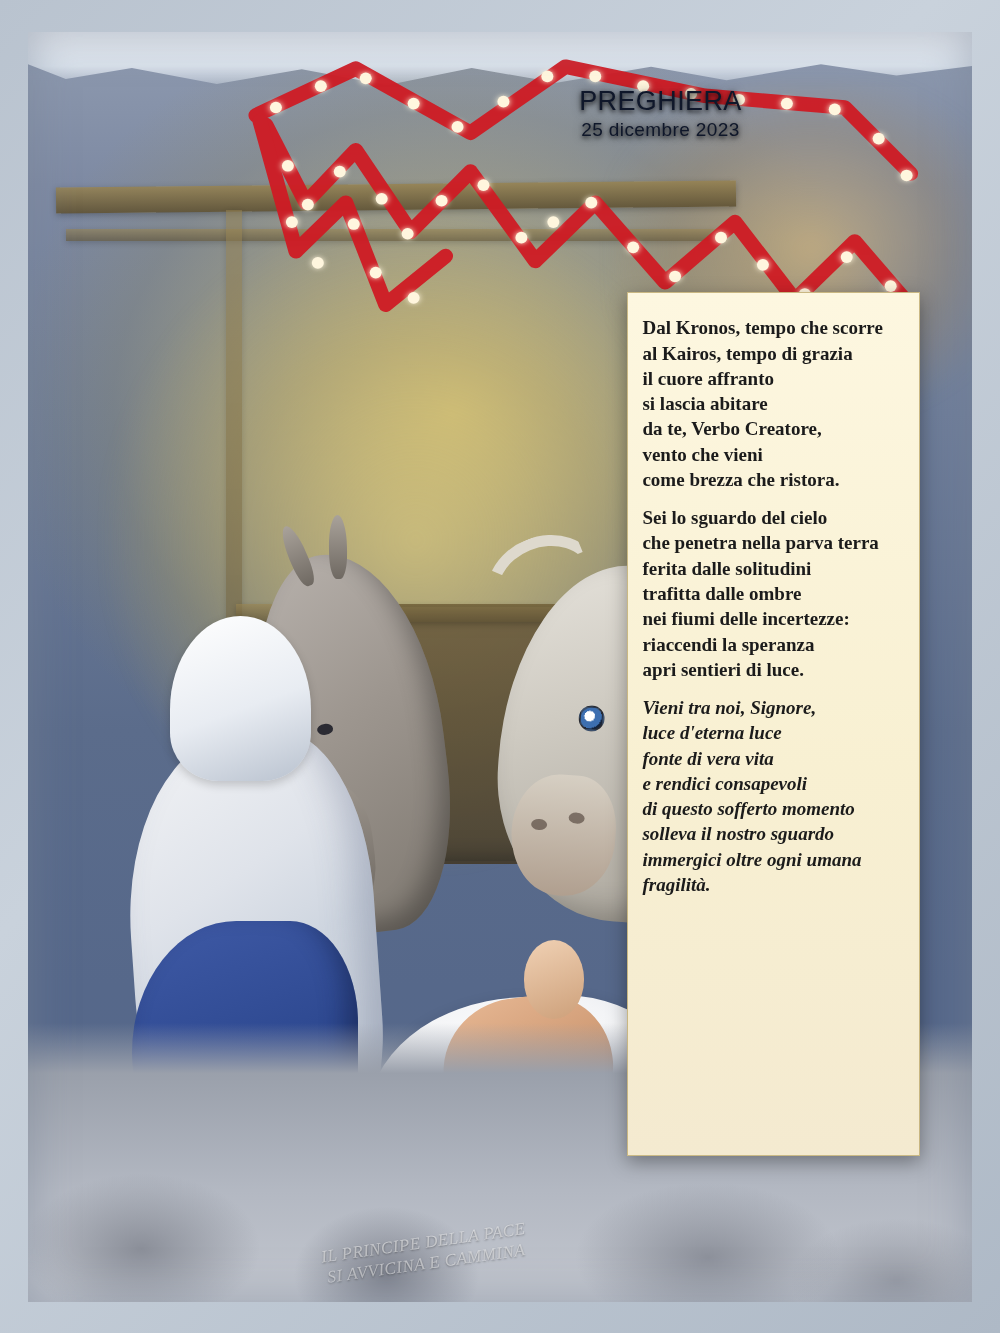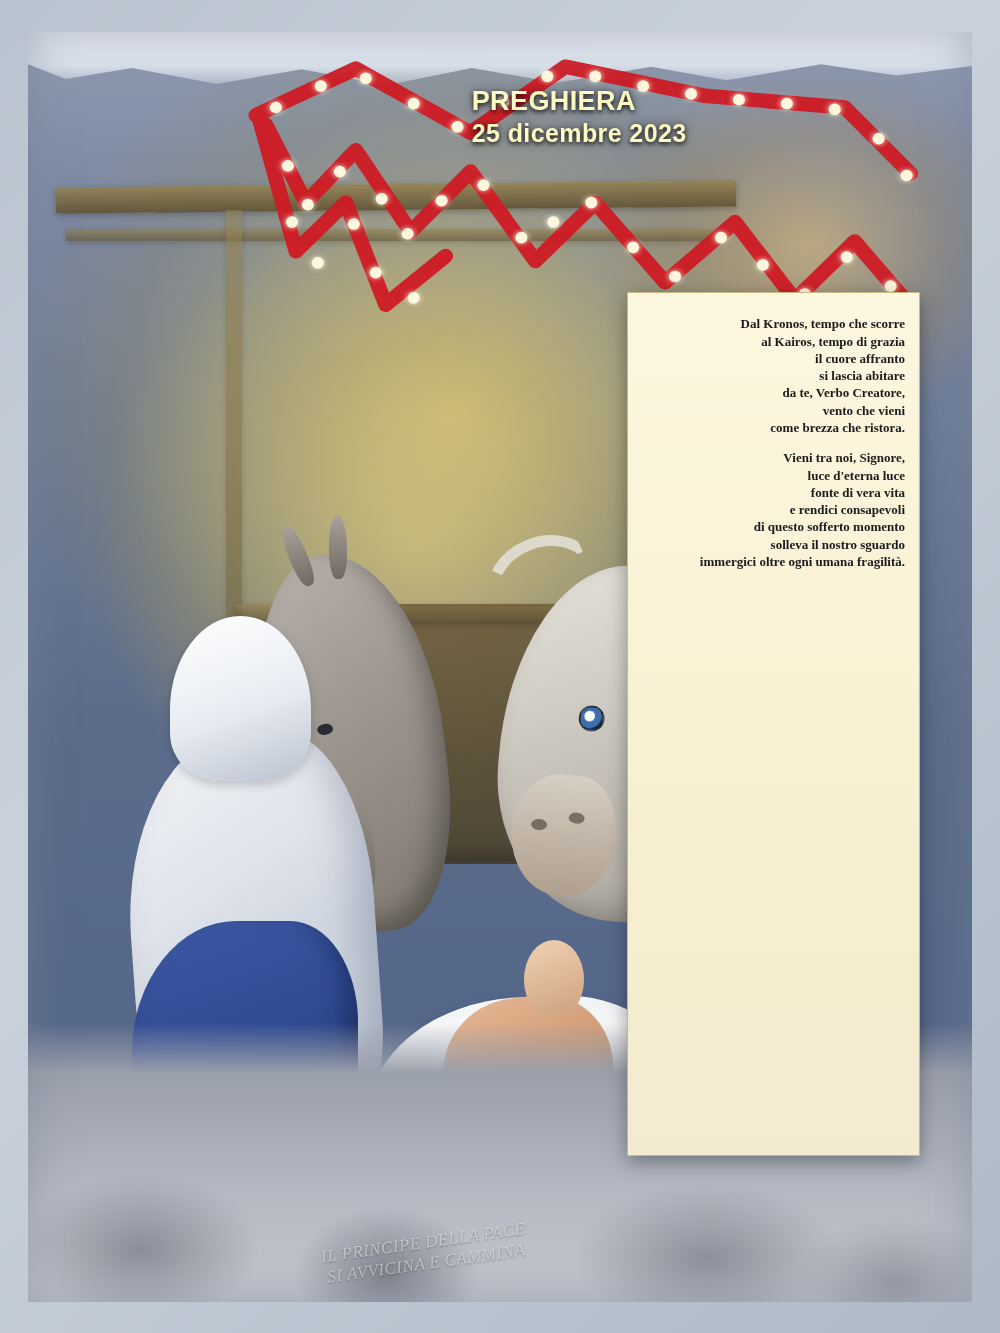--- a/index.html
+++ b/index.html
@@ -307,52 +307,52 @@
     text-shadow: 0 1px 2px rgba(0,0,0,0.35);
     letter-spacing: .5px;
   }
 
   
   .title-block {
     position: absolute;
     left: 47%;
     top: 4.2%;
     width: 40%;
-    text-align: left;
-    color: #fef9c3;
-    font-weight: bold;
+    text-align: center;
+    color: #0f172a;
+    font-weight: normal;
     font-size: 27px;
     line-height: 1.22;
     letter-spacing: .4px;
     text-shadow: 0 2px 4px rgba(0,0,0,0.75), 0 0 10px rgba(0,0,0,0.5);
   }
-  .title-block .line3 { font-size: 25px; }
+  .title-block .line3 { font-size: 19px; }
 
   
   .prayer-panel {
     position: absolute;
     left: 63.5%;
     top: 20.5%;
     width: 31%;
     height: 68%;
     background: linear-gradient(180deg, #fdf7e0 0%, #f8f0d2 55%, #f4ead0 100%);
     border: 1px solid rgba(190,170,110,.8);
     box-shadow: 0 6px 18px rgba(0,0,0,0.35);
     padding: 22px 14px 14px;
     box-sizing: border-box;
     color: #1b1b1b;
     font-family: "Liberation Serif", serif;
     font-weight: bold;
-    font-size: 13px;
+    font-size: 19px;
     line-height: 1.33;
-    text-align: right;
+    text-align: left;
     overflow: hidden;
   }
   .prayer-panel .stanza { margin: 0 0 13px; }
-  .prayer-panel .stanza:last-of-type { margin-bottom: 10px; }
+  .prayer-panel .stanza:last-of-type { margin-bottom: 10px; font-style: italic; }
 
   
   .frame-shadow {
     position: absolute;
     inset: 0;
     pointer-events: none;
     box-shadow: inset 0 0 46px rgba(120,132,150,0.55);
   }
 </style>
 </head>
@@ -465,19 +465,20 @@
 
     <div class="stone-text">IL PRINCIPE DELLA PACE SI AVVICINA E CAMMINA</div>
 
     <div class="title-block">
       <div>PREGHIERA</div>
       <div class="line3">25 dicembre 2023</div>
     </div>
 
     <div class="prayer-panel">
       <div class="stanza">Dal Kronos, tempo che scorre<br>al Kairos, tempo di grazia<br>il cuore affranto<br>si lascia abitare<br>da te, Verbo Creatore,<br>vento che vieni<br>come brezza che ristora.</div>
+      <div class="stanza">Sei lo sguardo del cielo<br>che penetra nella parva terra<br>ferita dalle solitudini<br>trafitta dalle ombre<br>nei fiumi delle incertezze:<br>riaccendi la speranza<br>apri sentieri di luce.</div>
       <div class="stanza">Vieni tra noi, Signore,<br>luce d'eterna luce<br>fonte di vera vita<br>e rendici consapevoli<br>di questo sofferto momento<br>solleva il nostro sguardo<br>immergici oltre ogni umana fragilità.</div>
 
     </div>
 
     <div class="frame-shadow"></div>
   </div>
 </div>
 
 </body></html>

